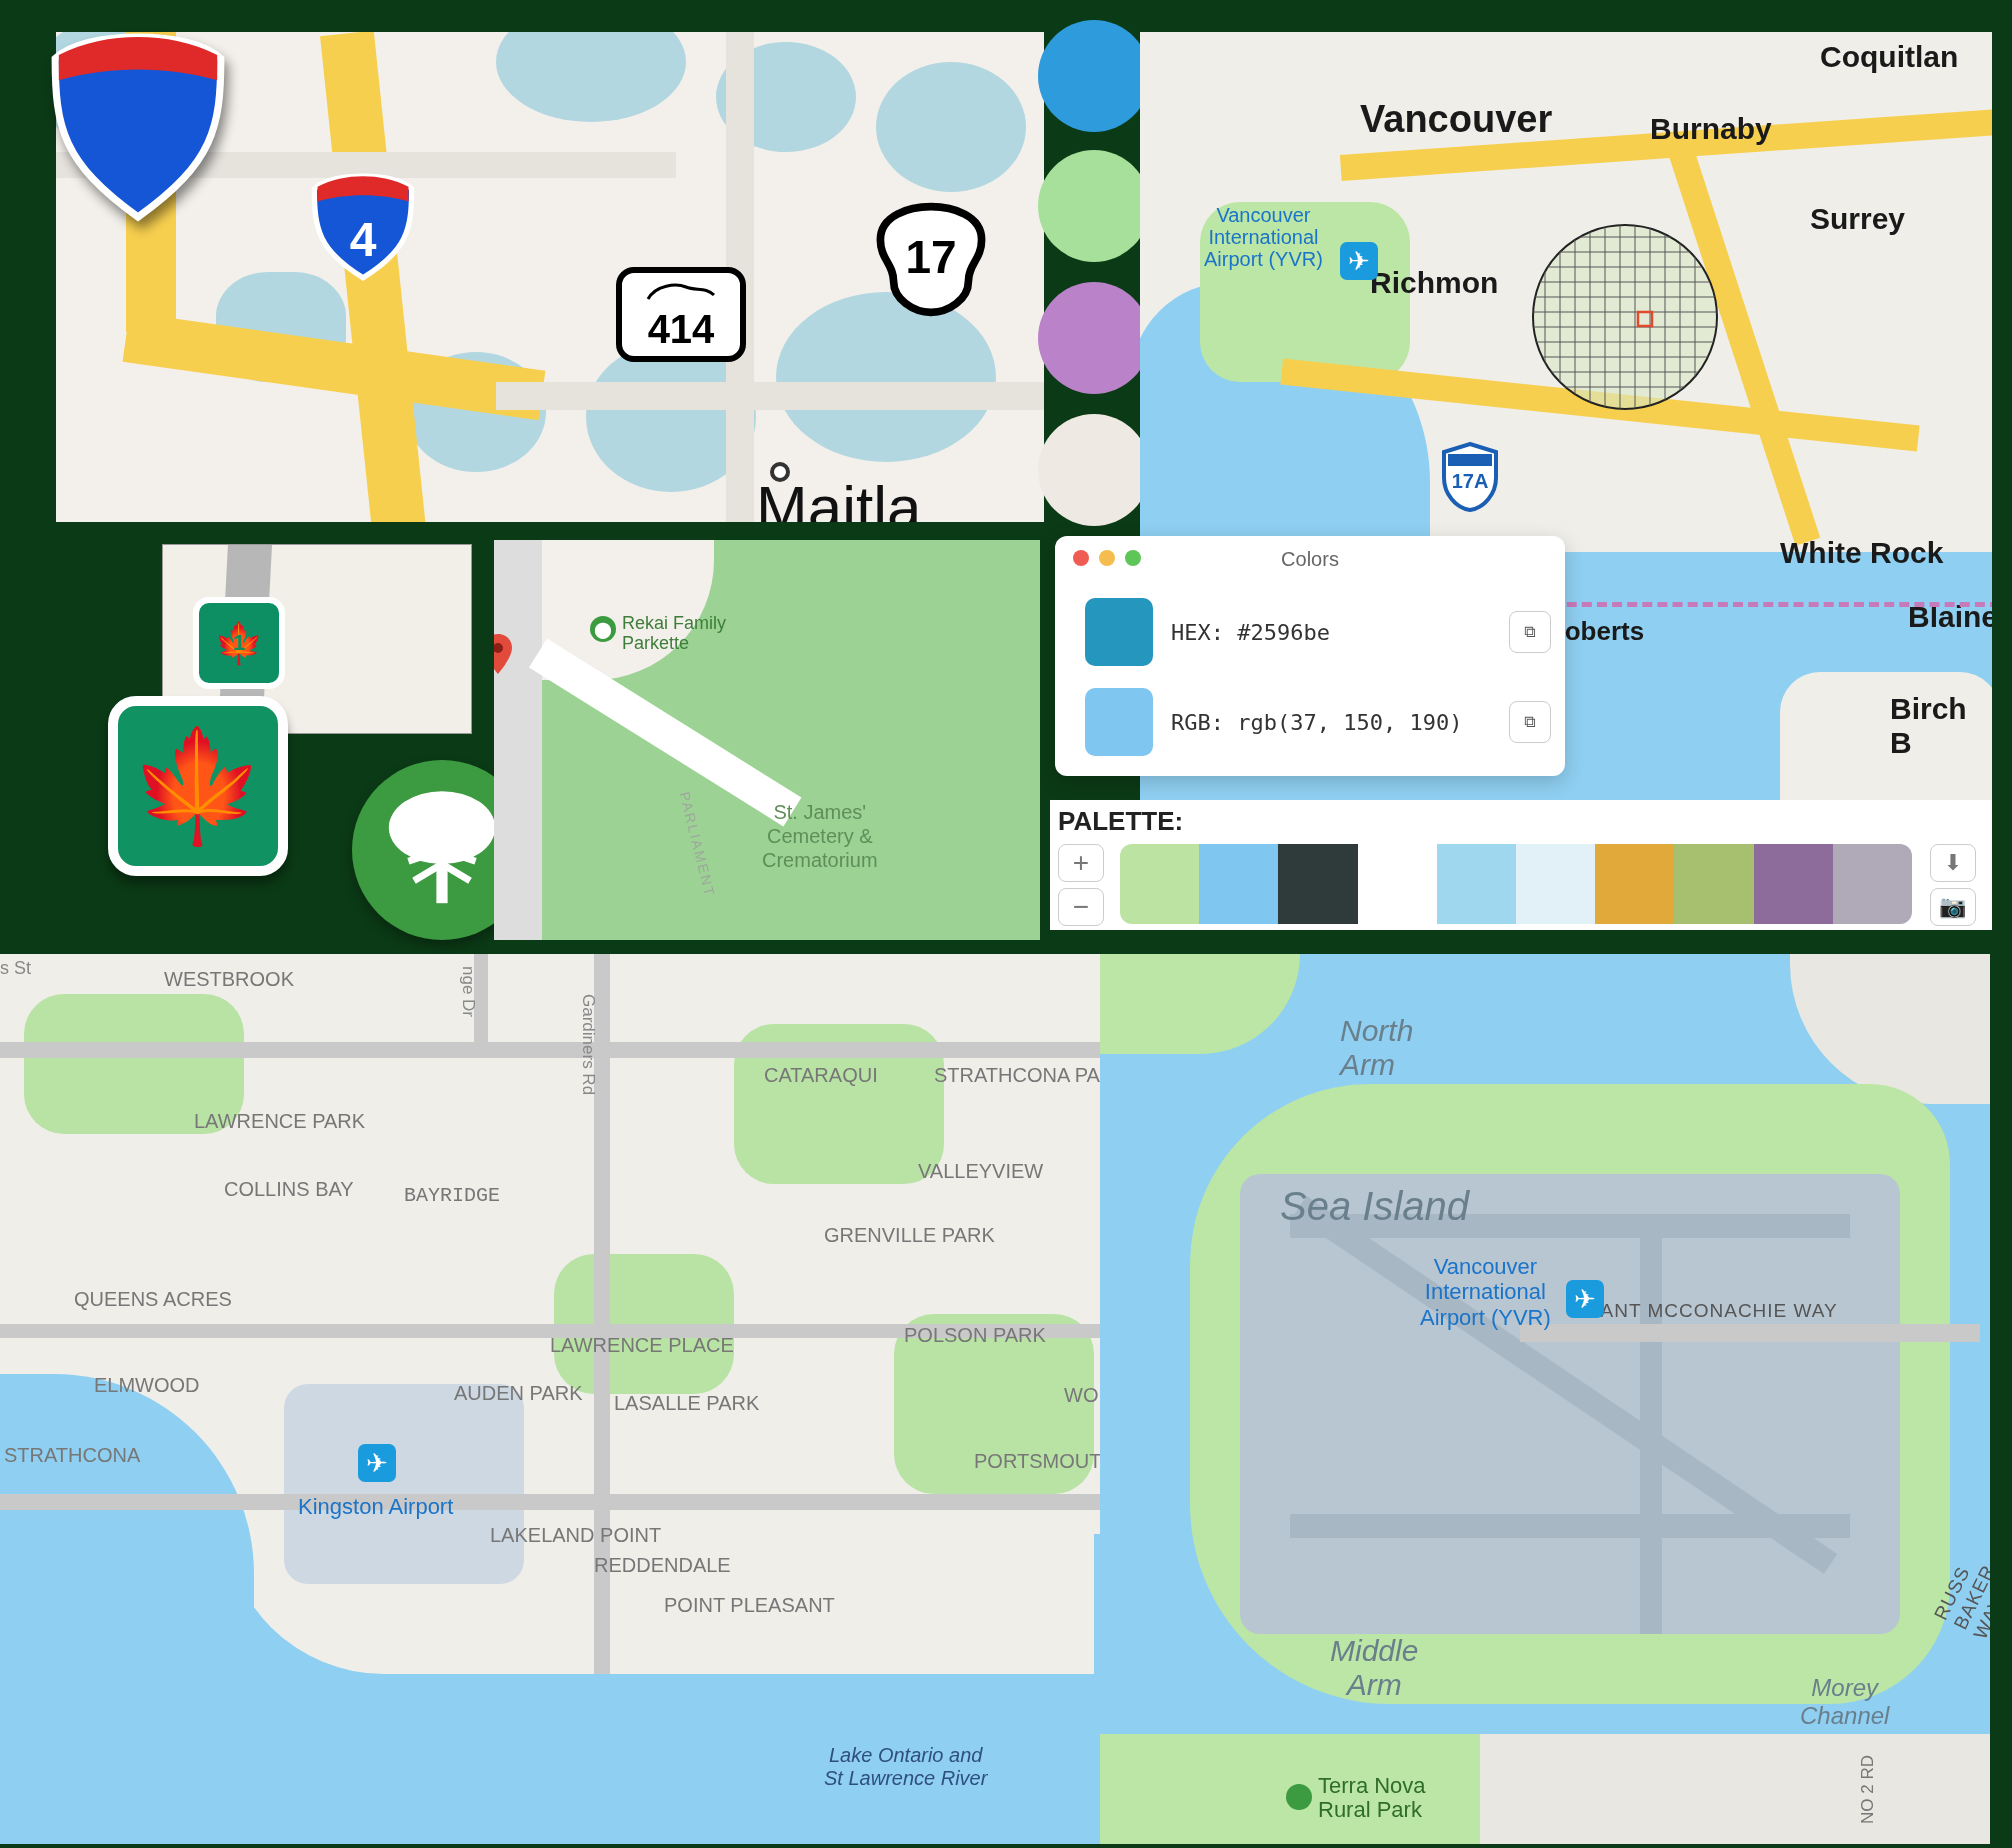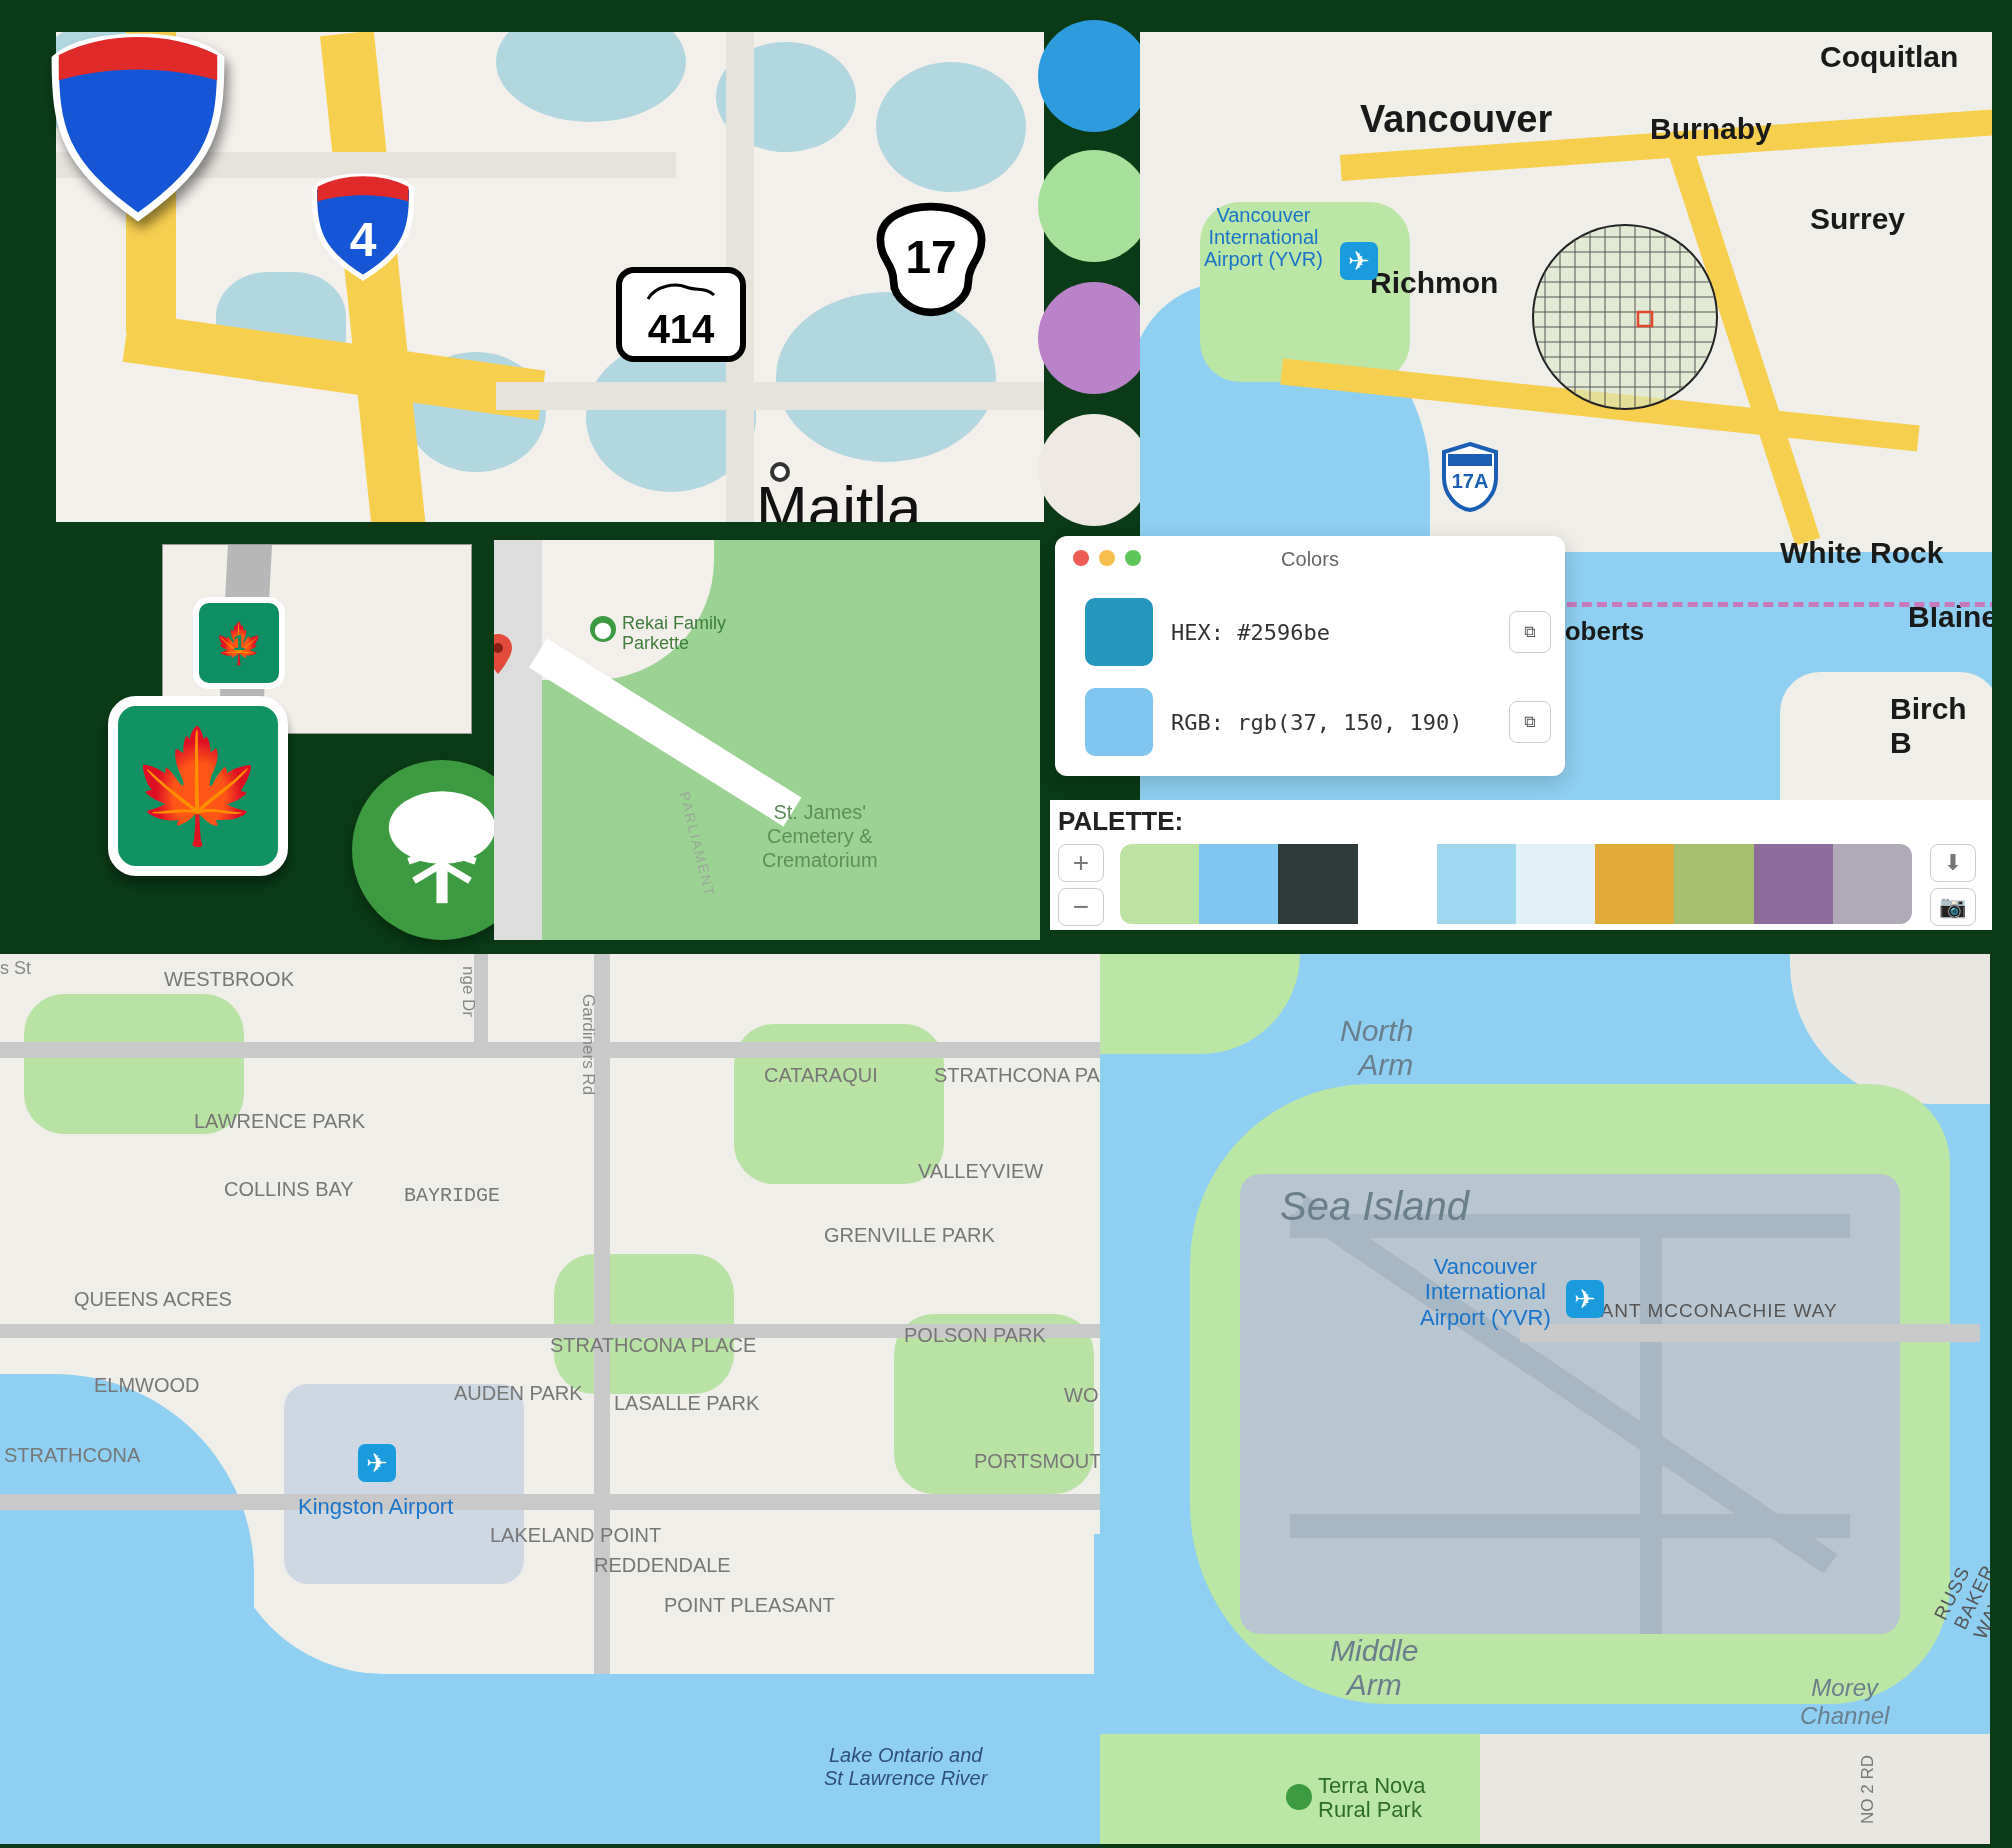--- a/index.html
+++ b/index.html
@@ -281,21 +281,21 @@
   <div style="position:absolute;left:304px;top:540px;color:#1a74c9;font-size:22px;">Kingston Airport</div>
 
   <div class="nlabel" style="left:170px;top:14px;">WESTBROOK</div>
   <div class="nlabel" style="left:200px;top:156px;white-space:pre;">LAWRENCE PARK</div>
   <div class="nlabel" style="left:230px;top:224px;">COLLINS BAY</div>
   <div class="nlabel" style="left:410px;top:230px;font-family:Liberation Mono, monospace;">BAYRIDGE</div>
   <div class="nlabel" style="left:80px;top:334px;white-space:pre;">QUEENS ACRES</div>
   <div class="nlabel" style="left:100px;top:420px;">ELMWOOD</div>
   <div class="nlabel" style="left:10px;top:490px;">STRATHCONA</div>
   <div class="nlabel" style="left:460px;top:428px;white-space:pre;">AUDEN PARK</div>
-  <div class="nlabel" style="left:556px;top:380px;white-space:pre;">STRATHCONA PLACE</div>
+  <div class="nlabel" style="left:556px;top:380px;white-space:pre;">LAWRENCE PLACE</div>
   <div class="nlabel" style="left:620px;top:438px;white-space:pre;">LASALLE PARK</div>
   <div class="nlabel" style="left:496px;top:570px;white-space:pre;">LAKELAND POINT</div>
   <div class="nlabel" style="left:600px;top:600px;">REDDENDALE</div>
   <div class="nlabel" style="left:670px;top:640px;white-space:pre;">POINT PLEASANT</div>
   <div class="nlabel" style="left:770px;top:110px;">CATARAQUI</div>
   <div class="nlabel" style="left:940px;top:110px;white-space:pre;">STRATHCONA PARK</div>
   <div class="nlabel" style="left:924px;top:206px;">VALLEYVIEW</div>
   <div class="nlabel" style="left:830px;top:270px;white-space:pre;">GRENVILLE PARK</div>
   <div class="nlabel" style="left:910px;top:370px;white-space:pre;">POLSON PARK</div>
   <div class="nlabel" style="left:980px;top:496px;">PORTSMOUTH</div>
@@ -324,21 +324,21 @@
   <div class="runway" style="left:190px;top:560px;width:560px;height:24px;"></div>
   <div class="runway" style="left:200px;top:240px;width:640px;height:24px;transform:rotate(34deg);transform-origin:left center;"></div>
   <div class="runway" style="left:540px;top:260px;width:22px;height:420px;"></div>
 
   <div class="road" style="left:420px;top:370px;width:460px;height:18px;"></div>
   <div style="position:absolute;left:470px;top:346px;font-size:19px;color:#555;letter-spacing:1px;">GRANT MCCONACHIE WAY</div>
   <div style="position:absolute;left:830px;top:660px;font-size:19px;color:#555;transform:rotate(-64deg);transform-origin:left top;letter-spacing:1px;">RUSS BAKER WAY</div>
   <div style="position:absolute;left:758px;top:870px;font-size:17px;color:#777;transform:rotate(-90deg);transform-origin:left top;">NO 2 RD</div>
 
   <div class="label-it" style="left:180px;top:230px;font-size:40px;">Sea Island</div>
-  <div class="label-it" style="left:240px;top:60px;white-space:pre;text-align:right;font-size:30px;">North
+  <div class="label-it" style="left:240px;top:60px;white-space:pre;text-align:left;font-size:30px;">North
 Arm</div>
   <div class="label-it" style="left:230px;top:680px;white-space:pre;text-align:center;font-size:30px;">Middle
 Arm</div>
   <div class="label-it" style="left:700px;top:720px;white-space:pre;text-align:center;font-size:24px;">Morey
 Channel</div>
   <div style="position:absolute;left:320px;top:300px;color:#1a74c9;font-size:22px;text-align:center;white-space:pre;line-height:1.15;">Vancouver
 International
 Airport (YVR)</div>
   <div class="airport-icon" style="left:466px;top:326px;">✈</div>
 

